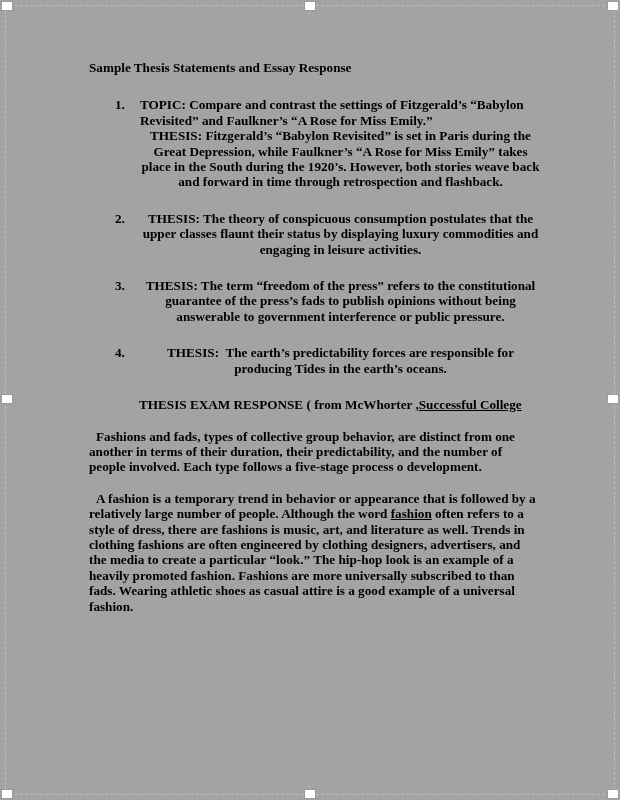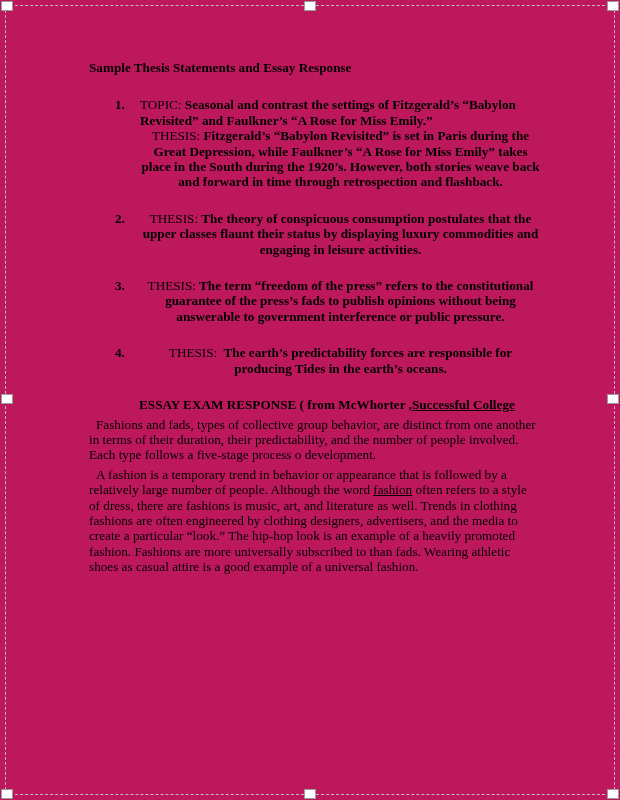--- a/index.html
+++ b/index.html
@@ -1,45 +1,45 @@
 <!DOCTYPE html>
 <html><head>
 <meta charset="utf-8">
 <style>
   html,body{margin:0;padding:0;}
   body{
     width:620px;height:800px;background:#ffffff;
     font-family:"Liberation Serif", serif;color:#111;
     position:relative;overflow:hidden;
   }
-  .page{position:absolute;inset:0;background:#be185d;}
+  .page{position:absolute;inset:0;background:#a3a3a3;}
   
   .frame{position:absolute;left:5px;top:5px;right:5px;bottom:5px;border:1px dashed #bdbdbd;pointer-events:none;}
   .handle{position:absolute;width:10px;height:8px;background:#fff;border:1px solid #9a9a9a;z-index:5;}
   .h-tl{left:1px;top:1px}.h-tm{left:304px;top:1px}.h-tr{right:1px;top:1px}
   .h-ml{left:1px;top:394px}.h-mr{right:1px;top:394px}
   .h-bl{left:1px;bottom:1px}.h-bm{left:304px;bottom:1px}.h-br{right:1px;bottom:1px}
 
   .content{
     position:absolute;left:89px;top:60px;width:452px;
     font-size:13.2px;line-height:15.4px;color:#000;
   }
   .title{font-size:13.2px;font-weight:bold;margin:0 0 22px 0;}
   .list{font-weight:bold;}
   .item{display:flex;margin-bottom:21px;}
   .item .num{flex:none;margin-left:26px;width:25px;}
   .item .body{flex:1;}
   .topic-line{margin:0;}
   .thesis-line{margin:0;text-align:center;}
-  .label{font-weight:normal;}
+  .label{font-weight:bold;}
   .resp-heading{font-weight:bold;margin-top:17px;}
   .resp-line1{padding-left:50px;}
   .u{text-decoration:underline;}
   .question{font-weight:bold;margin-top:16px;}
-  .para{margin-top:4px;text-indent:7px;font-weight:normal;}
+  .para{margin-top:16px;text-indent:7px;font-weight:bold;}
 </style>
 </head>
 <body>
 
 <div class="page">
 
   <div class="frame"></div>
   <div class="handle h-tl"></div>
   <div class="handle h-tm"></div>
   <div class="handle h-tr"></div>
@@ -51,21 +51,21 @@
 
   <div class="content">
 
     <h1 class="title">Sample Thesis Statements and Essay Response</h1>
 
     <div class="list">
 
       <div class="item">
         <div class="num">1.</div>
         <div class="body">
-          <div class="topic-line"><span class="label">TOPIC:</span> <span>Seasonal and contrast the settings of Fitzgerald’s “Babylon Revisited” and Faulkner’s “A Rose for Miss Emily.”</span></div>
+          <div class="topic-line"><span class="label">TOPIC:</span> <span>Compare and contrast the settings of Fitzgerald’s “Babylon Revisited” and Faulkner’s “A Rose for Miss Emily.”</span></div>
           <div class="thesis-line"><span class="label">THESIS:</span> <span>Fitzgerald’s “Babylon Revisited” is set in Paris during the Great Depression, while Faulkner’s “A Rose for Miss Emily” takes place in the South during the 1920’s. However, both stories weave back and forward in time through retrospection and flashback.</span></div>
         </div>
       </div>
 
       <div class="item">
         <div class="num">2.</div>
         <div class="body">
           <div class="thesis-line"><span class="label">THESIS:</span> <span>The theory of conspicuous consumption postulates that the upper classes flaunt their status by displaying luxury commodities and engaging in leisure activities.</span></div>
         </div>
       </div>
@@ -80,21 +80,21 @@
       <div class="item">
         <div class="num">4.</div>
         <div class="body">
           <div class="thesis-line"><span class="label">THESIS:</span>&nbsp; <span>The earth’s predictability forces are responsible for producing Tides in the earth’s oceans.</span></div>
         </div>
       </div>
 
     </div>
 
     <div class="resp-heading">
-      <div class="resp-line1"><span>ESSAY EXAM RESPONSE ( from McWhorter ,</span><span class="u">Successful College</span></div>
+      <div class="resp-line1"><span>THESIS EXAM RESPONSE ( from McWhorter ,</span><span class="u">Successful College</span></div>
     </div>
 
 
     <div class="para">Fashions and fads, types of collective group behavior, are distinct from one another in terms of their duration, their predictability, and the number of people involved. Each type follows a five-stage process o development.</div>
 
     <div class="para">
       <span>A fashion is a temporary trend in behavior or appearance that is followed by a relatively large number of people. Although the word </span><span class="u">fashion</span><span>  often refers to a style of dress, there are fashions is music, art, and literature as well. Trends in clothing fashions are often engineered by clothing designers, advertisers, and the media to create a particular “look.” The hip-hop look is an example of a heavily promoted fashion. Fashions are more universally subscribed to than fads. Wearing athletic shoes as casual attire is a good example of a universal fashion.</span>
     </div>
 
   </div>

